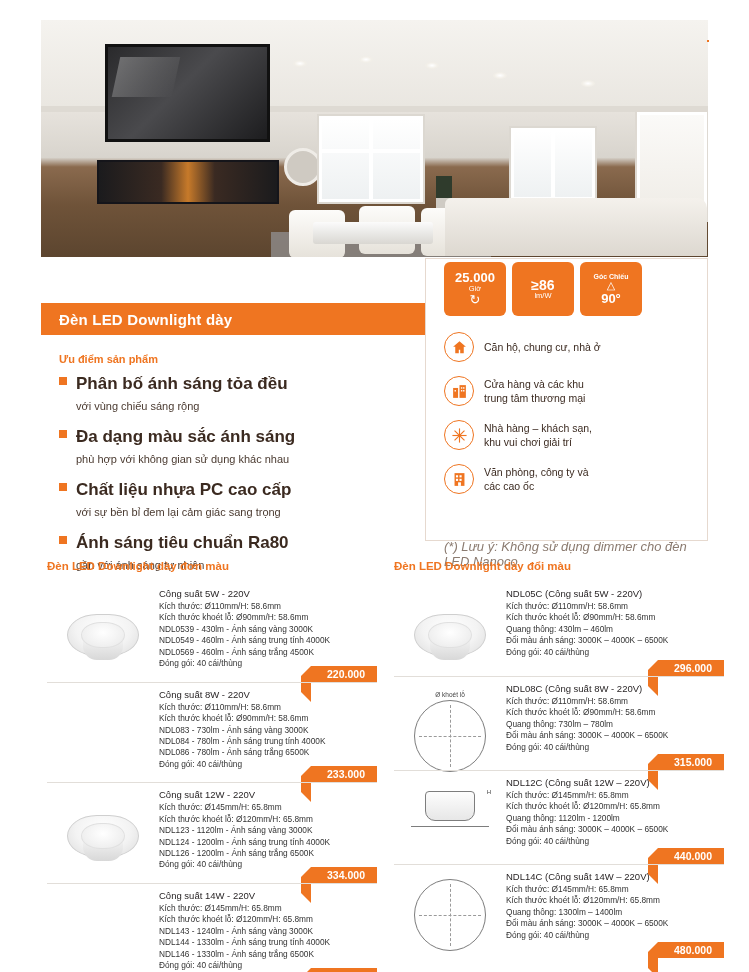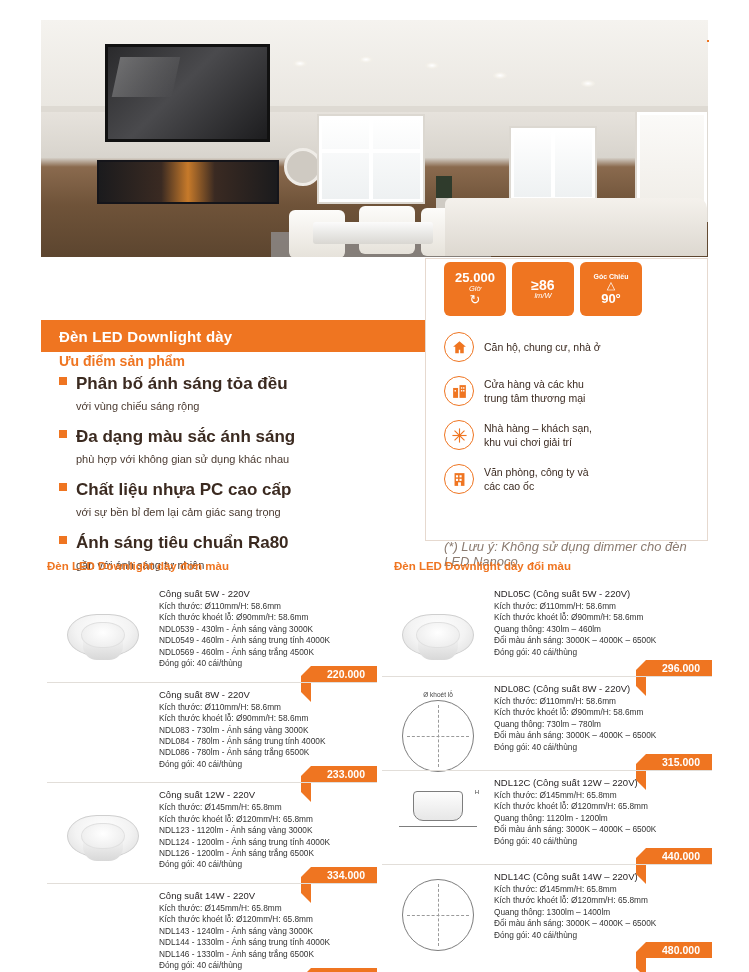--- a/index.html
+++ b/index.html
@@ -91,35 +91,35 @@
     position: absolute; left: 243px; top: 128px; width: 38px; height: 38px;
     border-radius: 50%; background: #cfcac2; border: 3px solid #efece7;
   }
   .hero-plant {
     position: absolute; left: 395px; top: 156px; width: 16px; height: 48px;
     background: linear-gradient(to bottom, #2f3b2c 0%, #2f3b2c 45%, #cfcbc4 46%, #cfcbc4 100%);
   }
 
   
   .title-bar {
-    position: absolute; left: 41px; top: 320px; width: 384px; height: 32px;
+    position: absolute; left: 41px; top: 303px; width: 384px; height: 32px;
     background: #ef7521; color: #fff;
     display: flex; align-items: center;
   }
   .title-bar .tb-text { font-size: 15px; font-weight: bold; padding-left: 18px; letter-spacing: .2px; }
   .title-bar:after {
     content: ""; position: absolute; right: -16px; top: 0;
     border-top: 16px solid transparent; border-bottom: 16px solid transparent;
     border-left: 16px solid #ef7521;
   }
 
   
   .adv-title {
     position: absolute; left: 59px; top: 353px;
-    font-size: 14px; font-weight: bold; color: #ef7521;
+    font-size: 11px; font-weight: bold; color: #ef7521;
   }
   .adv-list { position: absolute; left: 59px; top: 373px; width: 340px; }
   .adv-item { display: flex; margin-bottom: 12px; }
   .adv-bullet {
     width: 8px; height: 8px; background: #ef7521; margin-top: 4px; margin-right: 9px; flex: none;
   }
   .adv-main { font-size: 17px; font-weight: bold; color: #3b2a20; line-height: 1.35; }
   .adv-sub { font-size: 11px; color: #4a3a30; line-height: 1.35; }
 
   
@@ -128,21 +128,21 @@
     border: 1px solid #e6d9cf; background: #fff;
   }
   .badges { position: absolute; left: 444px; top: 262px; display: flex; gap: 6px; }
   .badge {
     width: 62px; height: 54px; border-radius: 6px;
     background: #ef7521; color: #fff;
     display: flex; flex-direction: column; align-items: center; justify-content: center;
     line-height: 1.05; text-align: center;
   }
   .badge .b1 { font-size: 13px; font-weight: bold; }
-  .badge .b2 { font-size: 7.5px; font-style: italic; }
+  .badge .b2 { font-size: 7.5px; }
   .badge .b3 { font-size: 14px; font-weight: bold; }
   .badge-arrow { font-size: 13px; }
   .badge-angle .b0 { font-size: 7px; font-weight: bold; }
 
   .app-list { position: absolute; left: 444px; top: 332px; width: 250px; }
   .app-item { display: flex; align-items: center; margin-bottom: 14px; }
   .app-ico {
     width: 30px; height: 30px; border-radius: 50%; border: 1.4px solid #ef7521;
     color: #ef7521; display: flex; align-items: center; justify-content: center;
     margin-right: 10px; flex: none;
@@ -156,21 +156,21 @@
   
   .sec-head {
     position: absolute; font-size: 11.5px; font-weight: bold; color: #ef7521;
   }
   .sec-left { left: 47px; top: 560px; }
   .sec-right { left: 394px; top: 560px; }
 
   
   .col { position: absolute; top: 582px; }
   .col-left { left: 47px; width: 330px; }
-  .col-right { left: 382px; width: 330px; }
+  .col-right { left: 394px; width: 330px; }
 
   .prod {
     position: relative;
     border-top: 1px solid #e2ded9;
     padding: 6px 0 12px 0;
     min-height: 94px;
   }
   .prod:first-child { border-top: none; }
   .prod-body { padding-left: 112px; }
   .prod-title { font-size: 9.5px; font-weight: normal; color: #231f20; margin-bottom: 2px; }

